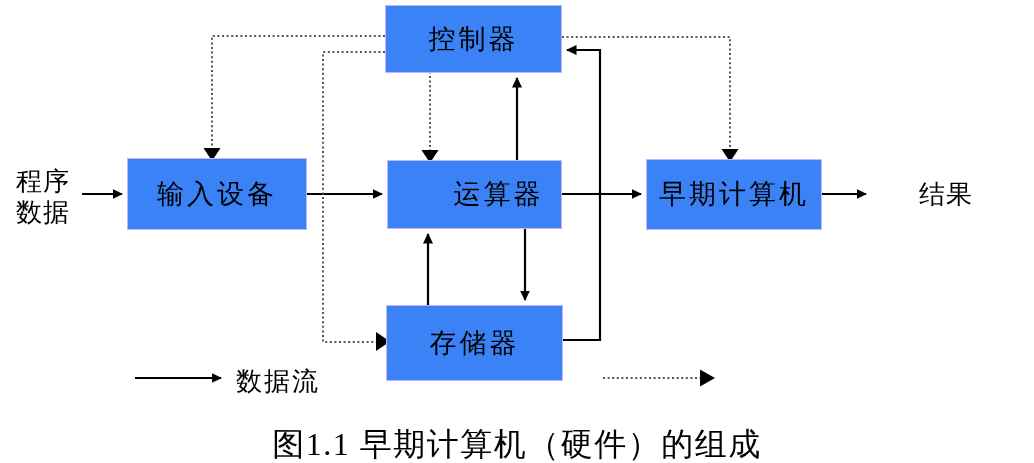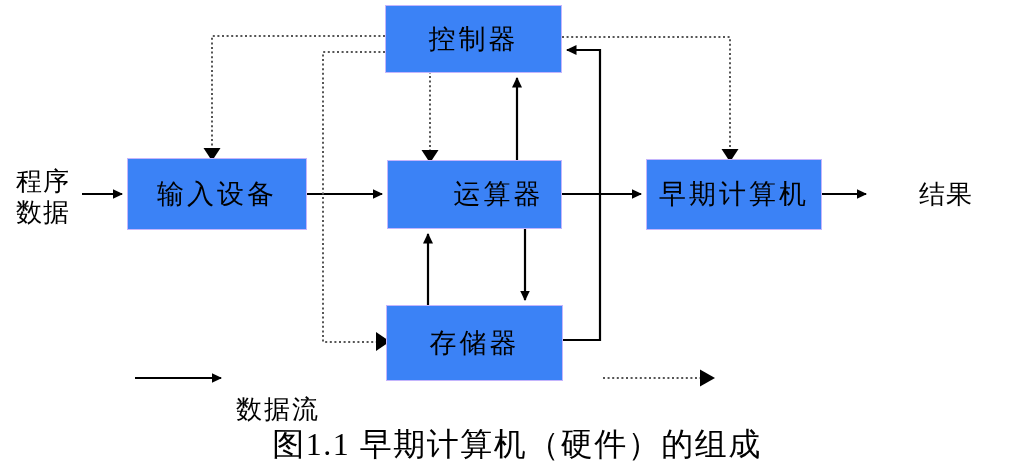--- a/index.html
+++ b/index.html
@@ -111,21 +111,21 @@
 
   <div class="io-text" style="left:16px;top:167px;text-align:left;">
     <div>程序</div>
     <div>数据</div>
   </div>
 
   <div class="io-text" style="left:884px;top:180px;margin-left:35px;">
     <span>结果</span>
   </div>
 
-  <div class="legend-text" style="left:236px;top:364px;margin-top:28px;">
+  <div class="legend-text" style="left:236px;top:364px;">
     <span>数据流</span>
   </div>
 
 
   <div class="caption" style="left:0;top:423px;width:1034px;text-align:center;">
     <span>图1.1  早期计算机（硬件）的组成</span>
   </div>
 
 </div>
 

